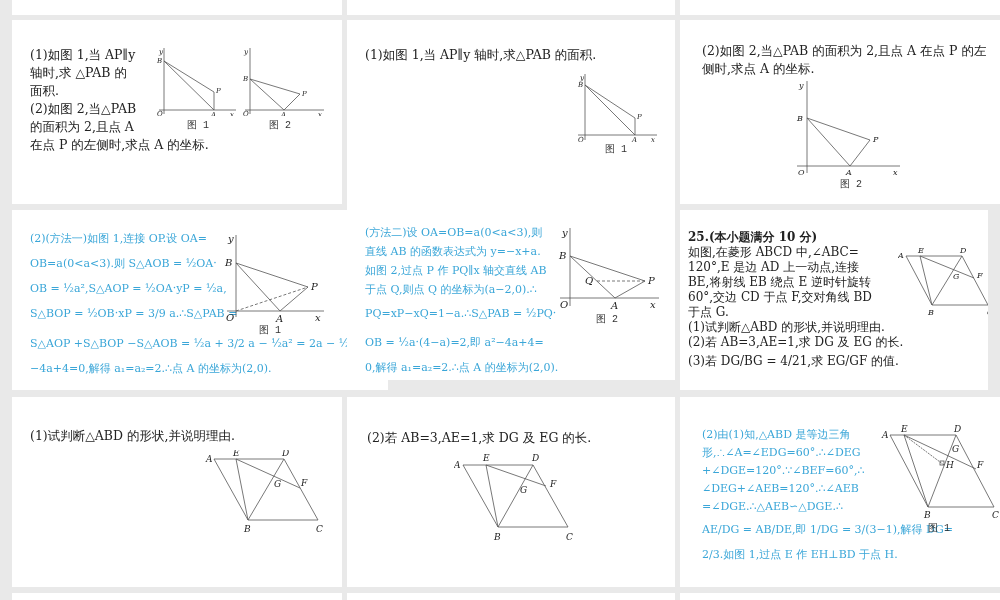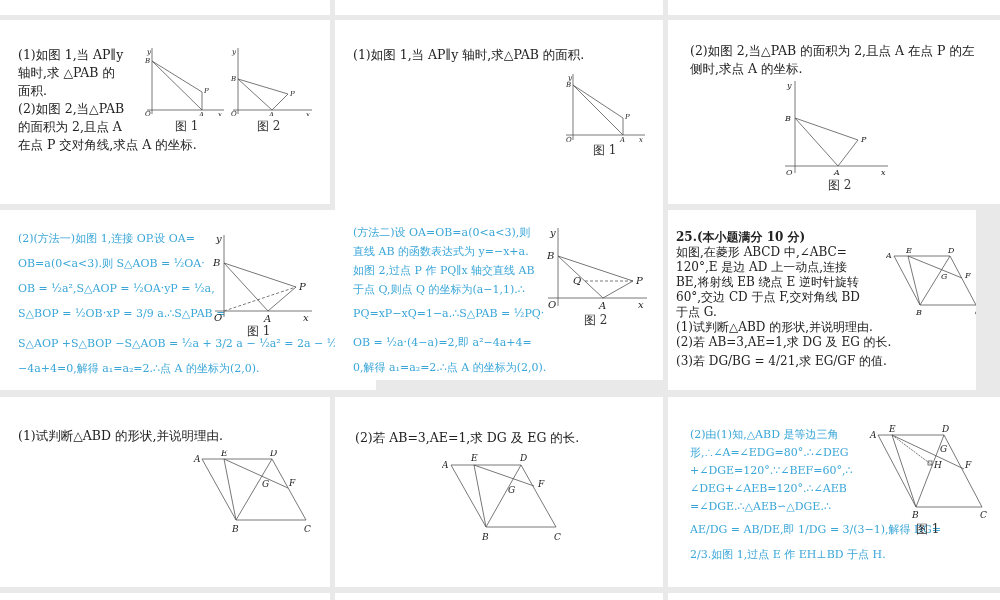--- a/index.html
+++ b/index.html
@@ -5,43 +5,44 @@
   html, body { margin:0; padding:0; }
   body {
     width:1000px; height:600px; overflow:hidden;
     background:#e9e9e9;
     font-family:"DejaVu Serif","Liberation Serif",serif;
     position:relative;
   }
   .panel {
     position:absolute; background:#fff; overflow:hidden;
     box-sizing:border-box;
+    margin-left:12px;
   }
   .txt { position:absolute; color:#222; font-size:12.5px; line-height:18px; }
   .blue { color:#3aa6d8; font-size:11px; }
   .line { position:absolute; white-space:nowrap; }
   .fig { position:absolute; }
-  .cap { position:absolute; font-size:12px; color:#333; white-space:nowrap; }
+  .cap { position:absolute; font-size:10px; color:#333; white-space:nowrap;font-family:Liberation Mono, monospace; }
   svg text { font-family:"DejaVu Serif","Liberation Serif",serif; font-style:italic; fill:#222; }
 </style>
 </head>
 <body>
 
 <div class="panel" style="left:0;top:0;width:330px;height:15px;"></div>
 <div class="panel" style="left:335px;top:0;width:328px;height:15px;"></div>
 <div class="panel" style="left:668px;top:0;width:332px;height:15px;"></div>
 
 <div class="panel" style="left:0;top:20px;width:330px;height:184px;">
   <div class="txt" style="left:18px;top:26px;">
     <div class="line" style="top:0">(1)如图 1,当 AP∥y</div>
     <div class="line" style="top:18px">轴时,求 △PAB 的</div>
     <div class="line" style="top:36px">面积.</div>
     <div class="line" style="top:54px">(2)如图 2,当△PAB</div>
     <div class="line" style="top:72px">的面积为 2,且点 A</div>
-    <div class="line" style="top:90px">在点 P 交对角线,求点 A 的坐标.</div>
+    <div class="line" style="top:90px">在点 P 的左侧时,求点 A 的坐标.</div>
   </div>
   <svg class="fig" style="left:142px;top:26px" width="85" height="70" viewBox="0 0 85 70">
     <g stroke="#555" stroke-width="0.8" fill="none">
       <line x1="5" y1="64" x2="82" y2="64"></line>
         <line x1="10" y1="68" x2="10" y2="2"></line>
       <line x1="10" y1="15" x2="60" y2="64"></line>
         <line x1="10" y1="15" x2="60" y2="46"></line>
         <line x1="60" y1="46" x2="60" y2="64"></line>
     </g>
     <text x="5" y="8" font-size="7">y</text>
@@ -141,21 +142,21 @@
     <text x="93" y="89" font-size="10">x</text>
   </svg>
   <div class="cap" style="left:247px;top:113px">图 1</div>
 </div>
 
 <div class="panel" style="left:335px;top:200px;width:328px;height:180px;">
   <div class="txt blue" style="left:18px;top:24px;">
     <div class="line" style="top:0">(方法二)设 OA=OB=a(0&lt;a&lt;3),则</div>
     <div class="line" style="top:19px">直线 AB 的函数表达式为 y=−x+a.</div>
     <div class="line" style="top:38px">如图 2,过点 P 作 PQ∥x 轴交直线 AB</div>
-    <div class="line" style="top:57px">于点 Q,则点 Q 的坐标为(a−1,1).∴</div>
+    <div class="line" style="top:57px">于点 Q,则点 Q 的坐标为(a−2,0).∴</div>
     <div class="line" style="top:81px">PQ=xP−xQ=1−a.∴S△PAB = ½PQ·</div>
     <div class="line" style="top:110px">OB = ½a·(4−a)=2,即 a²−4a+4=</div>
     <div class="line" style="top:135px">0,解得 a₁=a₂=2.∴点 A 的坐标为(2,0).</div>
   </div>
   <svg class="fig" style="left:210px;top:26px" width="105" height="85" viewBox="0 0 105 85">
     <g stroke="#555" stroke-width="0.8" fill="none">
       <line x1="3" y1="72" x2="102" y2="72"></line>
         <line x1="13" y1="80" x2="13" y2="2"></line>
       <line x1="13" y1="30" x2="58" y2="72"></line>
         <line x1="13" y1="30" x2="88" y2="55"></line>
@@ -240,21 +241,21 @@
     <text x="66" y="40" font-size="9">G</text>
     <text x="96" y="34" font-size="9">F</text>
     <text x="40" y="87" font-size="9">B</text>
     <text x="112" y="87" font-size="9">C</text>
   </svg>
 </div>
 
 <div class="panel" style="left:668px;top:397px;width:332px;height:190px;">
   <div class="txt blue" style="left:22px;top:30px;line-height:16px;">
     <div class="line" style="top:0">(2)由(1)知,△ABD 是等边三角</div>
-    <div class="line" style="top:18px">形,∴∠A=∠EDG=80°.∴∠DEG</div>
+    <div class="line" style="top:18px">形,∴∠A=∠EDG=60°.∴∠DEG</div>
     <div class="line" style="top:36px">+∠DGE=120°.∵∠BEF=60°,∴</div>
     <div class="line" style="top:54px">∠DEG+∠AEB=120°.∴∠AEB</div>
     <div class="line" style="top:72px">=∠DGE.∴△AEB∽△DGE.∴</div>
     <div class="line" style="top:95px">AE/DG = AB/DE,即 1/DG = 3/(3−1),解得 DG=</div>
     <div class="line" style="top:120px">2/3.如图 1,过点 E 作 EH⊥BD 于点 H.</div>
   </div>
   <svg class="fig" style="left:200px;top:28px" width="130" height="95" viewBox="0 0 130 95">
     <g stroke="#555" stroke-width="0.8" fill="none">
       <polygon points="10,10 76,10 114,82 48,82"></polygon>
       <line x1="48" y1="82" x2="76" y2="10"></line>

